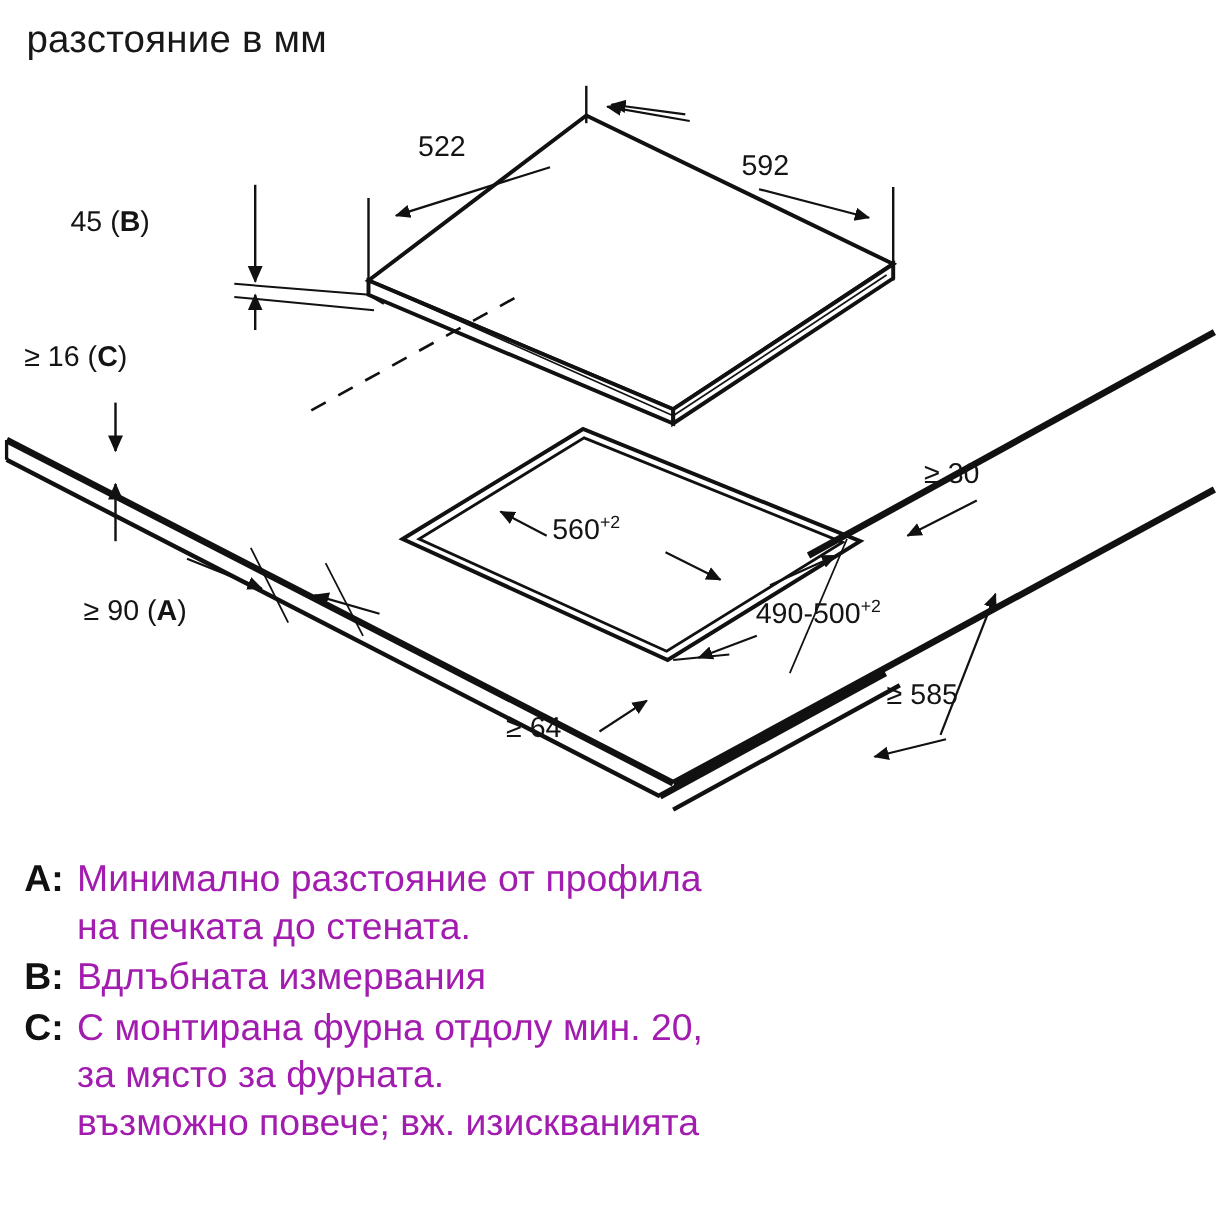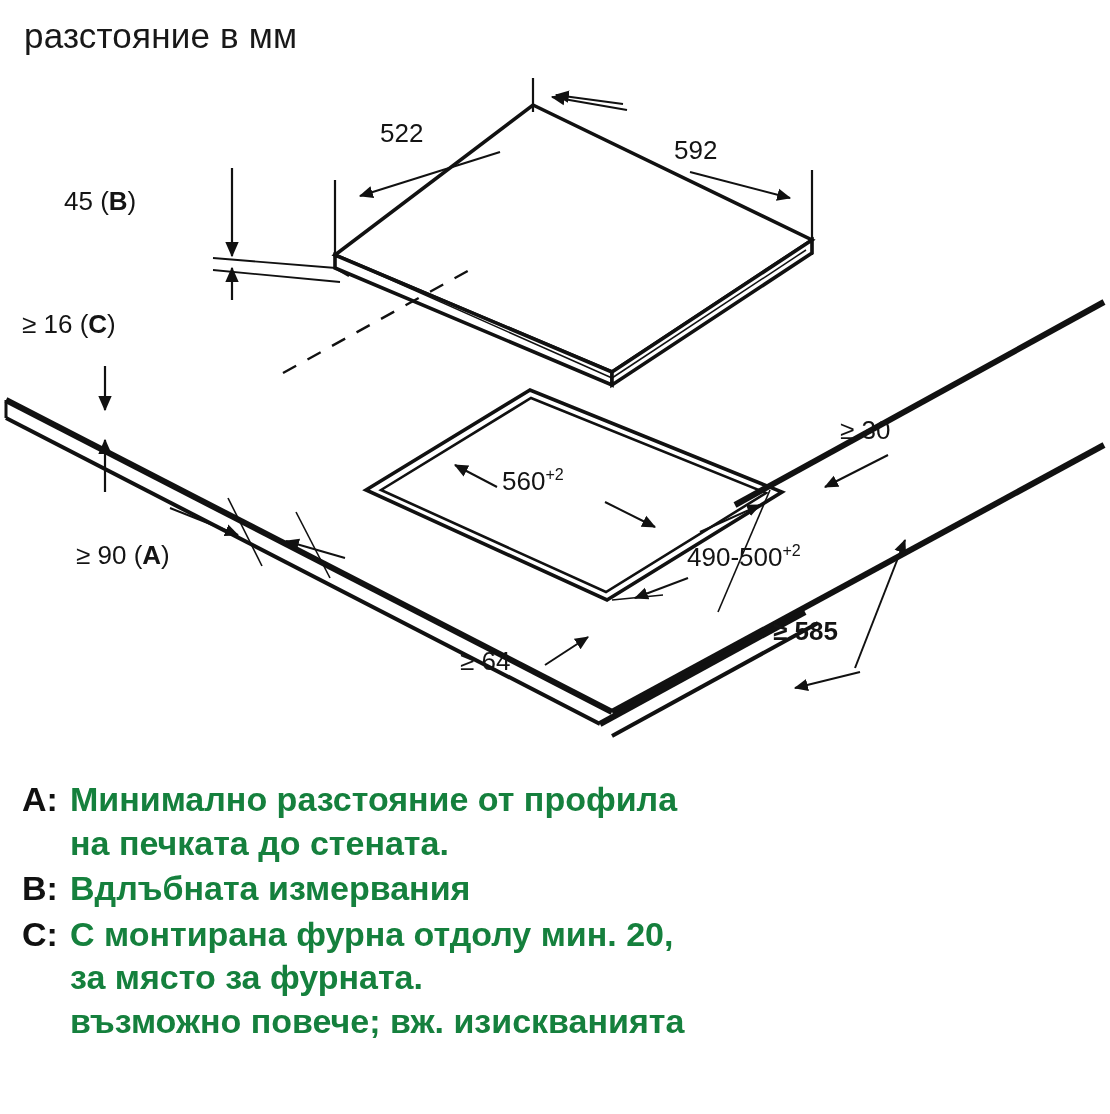--- a/index.html
+++ b/index.html
@@ -57,21 +57,21 @@
   }
 
   .d-522   { left: 380px; top: 120px; }
   .d-592   { left: 674px; top: 120px; margin-top: 17px; }
   .d-45b   { left: 64px;  top: 188px; }
   .d-16c   { left: 22px;  top: 311px; }
   .d-90a   { left: 76px;  top: 542px; }
   .d-560   { left: 502px; top: 468px; }
   .d-490   { left: 687px; top: 544px; text-align: center; }
   .d-50    { left: 840px; top: 417px; }
-  .d-585   { left: 773px; top: 618px; font-weight: bold; }
+  .d-585   { left: 806px; top: 618px; }
   .d-35    { left: 460px; top: 648px; }
 
   
   .legend {
     position: absolute;
     left: 22px;
     top: 778px;
     width: 1060px;
   }
   .legend-row {
@@ -83,22 +83,22 @@
     flex: 0 0 auto;
     width: 48px;
     font-size: 34px;
     font-weight: 700;
     color: #111;
     line-height: 1.28;
   }
   .legend-text {
     flex: 1 1 auto;
     font-size: 34px;
-    font-weight: 700;
-    color: #15803d;
+    font-weight: 400;
+    color: #a21caf;
     line-height: 1.28;
   }
   .legend-text span { display: block; }
 </style>
 </head>
 <body>
 
 <div class="title">разстояние в мм</div>
 
 <div class="drawing">

